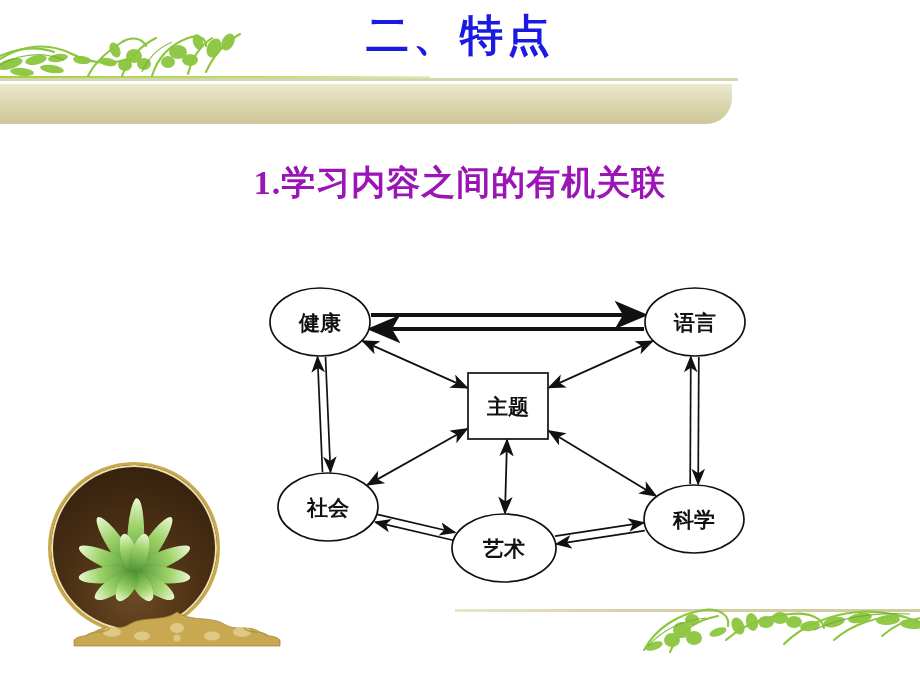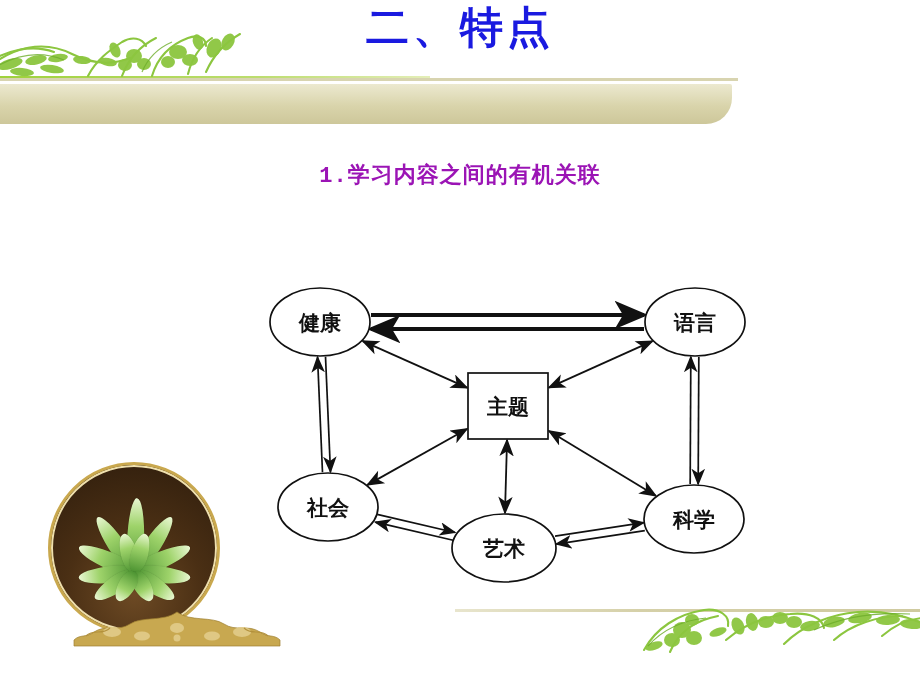--- a/index.html
+++ b/index.html
@@ -76,39 +76,39 @@
     bottom: 78px;
     width: 465px;
     height: 3px;
     background: linear-gradient(90deg, #e8e5cd 0%, #d5d0a8 40%, #cfca9f 100%);
   }
 
   
   .slide-title {
     position: absolute;
     left: 0;
-    top: 4px;
+    top: 12px;
     width: 920px;
     text-align: center;
     font-family: "DejaVu Serif", "Liberation Serif", serif;
     font-size: 43px;
     font-weight: 700;
     color: #1a1ae0;
     letter-spacing: 4px;
     line-height: 1.1;
     white-space: nowrap;
   }
   .section-title {
     position: absolute;
     left: 0;
     top: 160px;
     width: 920px;
     text-align: center;
-    font-family: Liberation Mono, monospace;
-    font-size: 22px;
+    font-family: Liberation Serif, serif;
+    font-size: 34px;
     font-weight: 700;
     color: #9b14b5;
     letter-spacing: 1px;
     white-space: nowrap;
   }
   .ghost-line {
     position: absolute;
     left: 462px;
     top: 222px;
     width: 360px;

